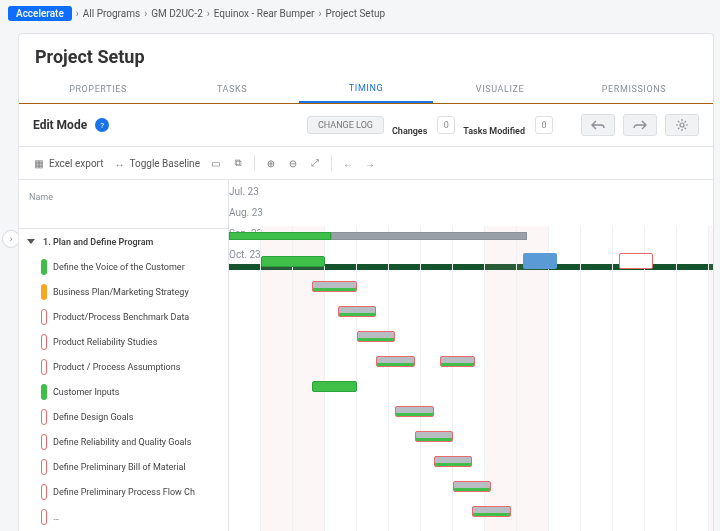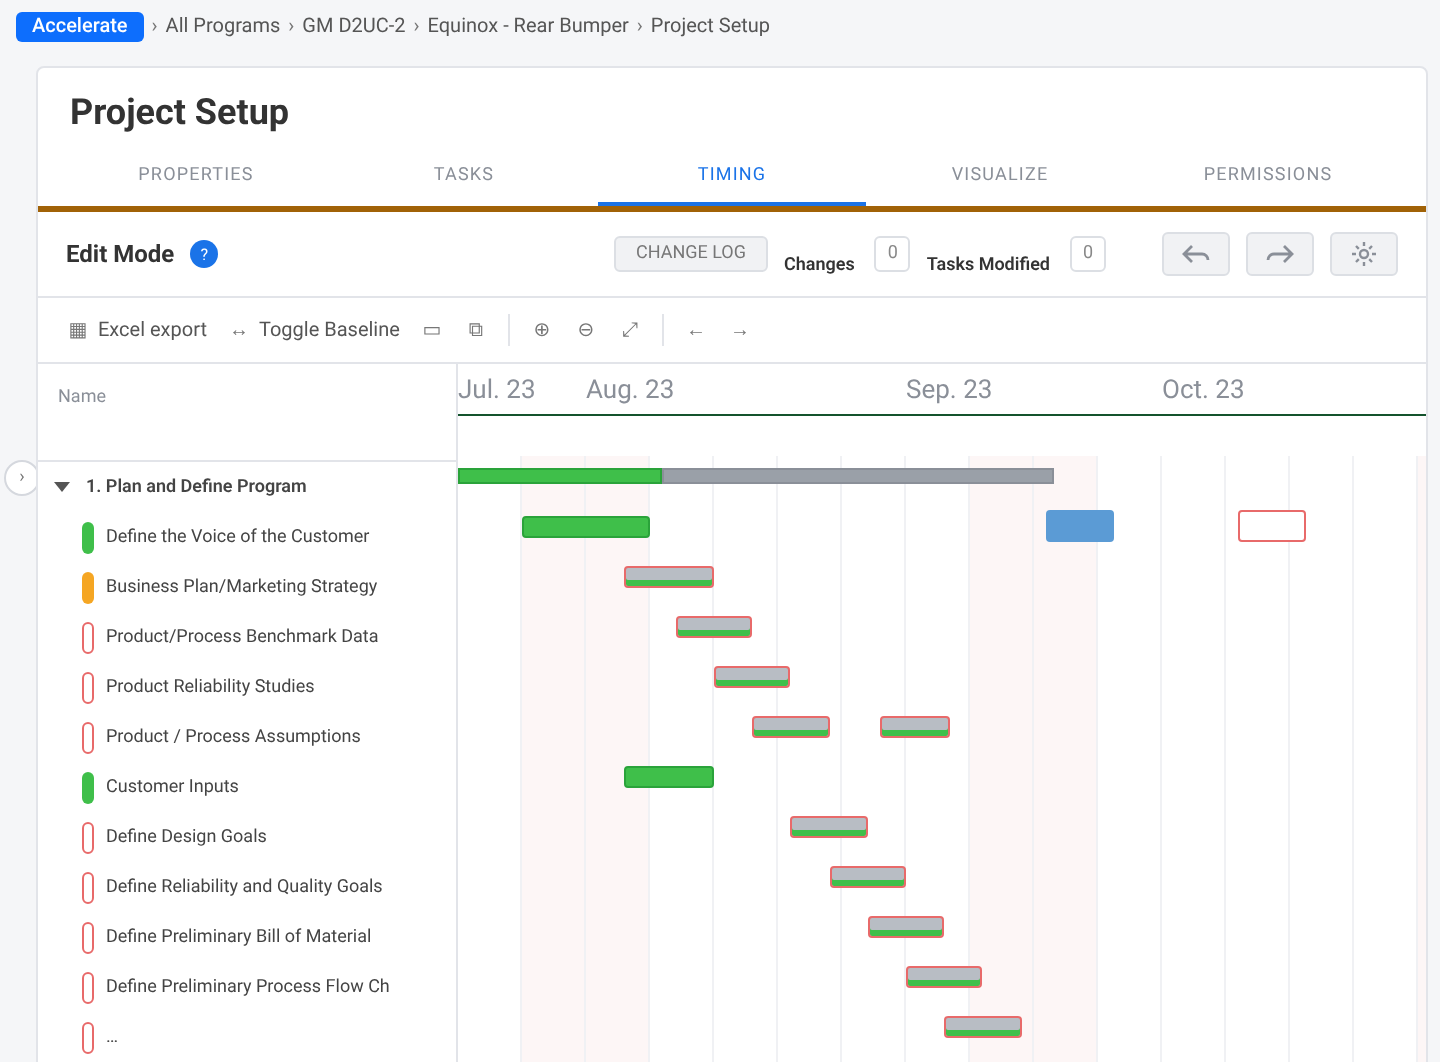--- a/index.html
+++ b/index.html
@@ -9,21 +9,21 @@
 .crumbs { display: flex; align-items: center; gap: 4px; padding: 6px 8px; font-size: 10px; }
 .crumb-root { background: #0d6efd; color: #fff; padding: 2px 8px; border-radius: 3px; font-weight: 500; }
 .crumb-sep { color: #777; }
 .crumb { color: #555; }
 
 
 .page { background: #fff; margin: 6px 6px 0 18px; border: 1px solid #e2e4e9; border-radius: 4px; overflow: hidden; position: relative; }
 .page-title { font-size: 18px; font-weight: 700; padding: 12px 16px 8px; }
 
 
-.tabs { display: flex; border-bottom: 3px solid #a16207; padding: 0 12px; }
+.tabs { display: flex; border-bottom: 1px solid #a16207; padding: 0 12px; align-items: center; }
 .tab { flex: 1; text-align: center; font-size: 9px; letter-spacing: .6px; color: #8a8f98; padding: 8px 0; cursor: pointer; }
 .tab.active { color: #1a73e8; border-bottom: 2px solid #1a73e8; }
 
 
 .editbar { display: flex; align-items: center; gap: 8px; padding: 10px 14px; border-bottom: 1px solid #e2e4e9; }
 .editbar-title { font-size: 12px; font-weight: 700; }
 .info-badge { width: 14px; height: 14px; border-radius: 50%; background: #1a73e8; color: #fff; font-size: 8px; display: inline-flex; align-items: center; justify-content: center; }
 .spacer { flex: 1; }
 .btn { background: #f1f2f4; border: 1px solid #dcdfe4; border-radius: 3px; padding: 3px 10px; font-size: 9px; color: #777; }
 .count-box { display: inline-flex; align-items: center; justify-content: center; min-width: 18px; height: 18px; border: 1px solid #dcdfe4; border-radius: 3px; font-size: 9px; color: #888; margin-left: 2px; }
@@ -44,21 +44,21 @@
 .row.parent { font-weight: 600; }
 .tri { width: 0; height: 0; border-left: 4px solid transparent; border-right: 4px solid transparent; border-top: 5px solid #555; display: inline-block; margin-right: 2px; }
 .pill { width: 6px; height: 16px; border-radius: 3px; flex-shrink: 0; }
 .pill.green { background: #3fbf4a; }
 .pill.orange { background: #f5a623; }
 .pill.red { border: 1.5px solid #e86a6a; background: #fff; }
 .rowtxt { overflow: hidden; text-overflow: ellipsis; }
 
 
 .timeline { flex: 1; position: relative; overflow: hidden; }
-.time-months { display: flex; font-size: 13px; color: #8a8f98; border-bottom: 1px solid #14532d; }
+.time-months { display: flex; font-size: 10px; color: #8a8f98; border-bottom: 6px solid #14532d; flex-direction: column; }
 .time-months > div { padding: 6px 0 4px; }
 .time-days { display: flex; font-size: 8px; color: #aab0ba; border-bottom: 1px solid #e2e4e9; }
 .time-days > div { flex: none; width: 32px; padding: 4px 0; text-align: center; }
 .grid { position: absolute; top: 46px; left: 0; right: 0; bottom: 0; background:
   repeating-linear-gradient(to right, transparent 0 31px, #f0f1f4 31px 32px);
 }
 
 .we { position:absolute; top:46px; bottom:0; width:64px; background: rgba(240,170,170,0.10); }
 .bars { position: absolute; top: 46px; left: 0; right: 0; }
 .barrow { height: 25px; position: relative; }

